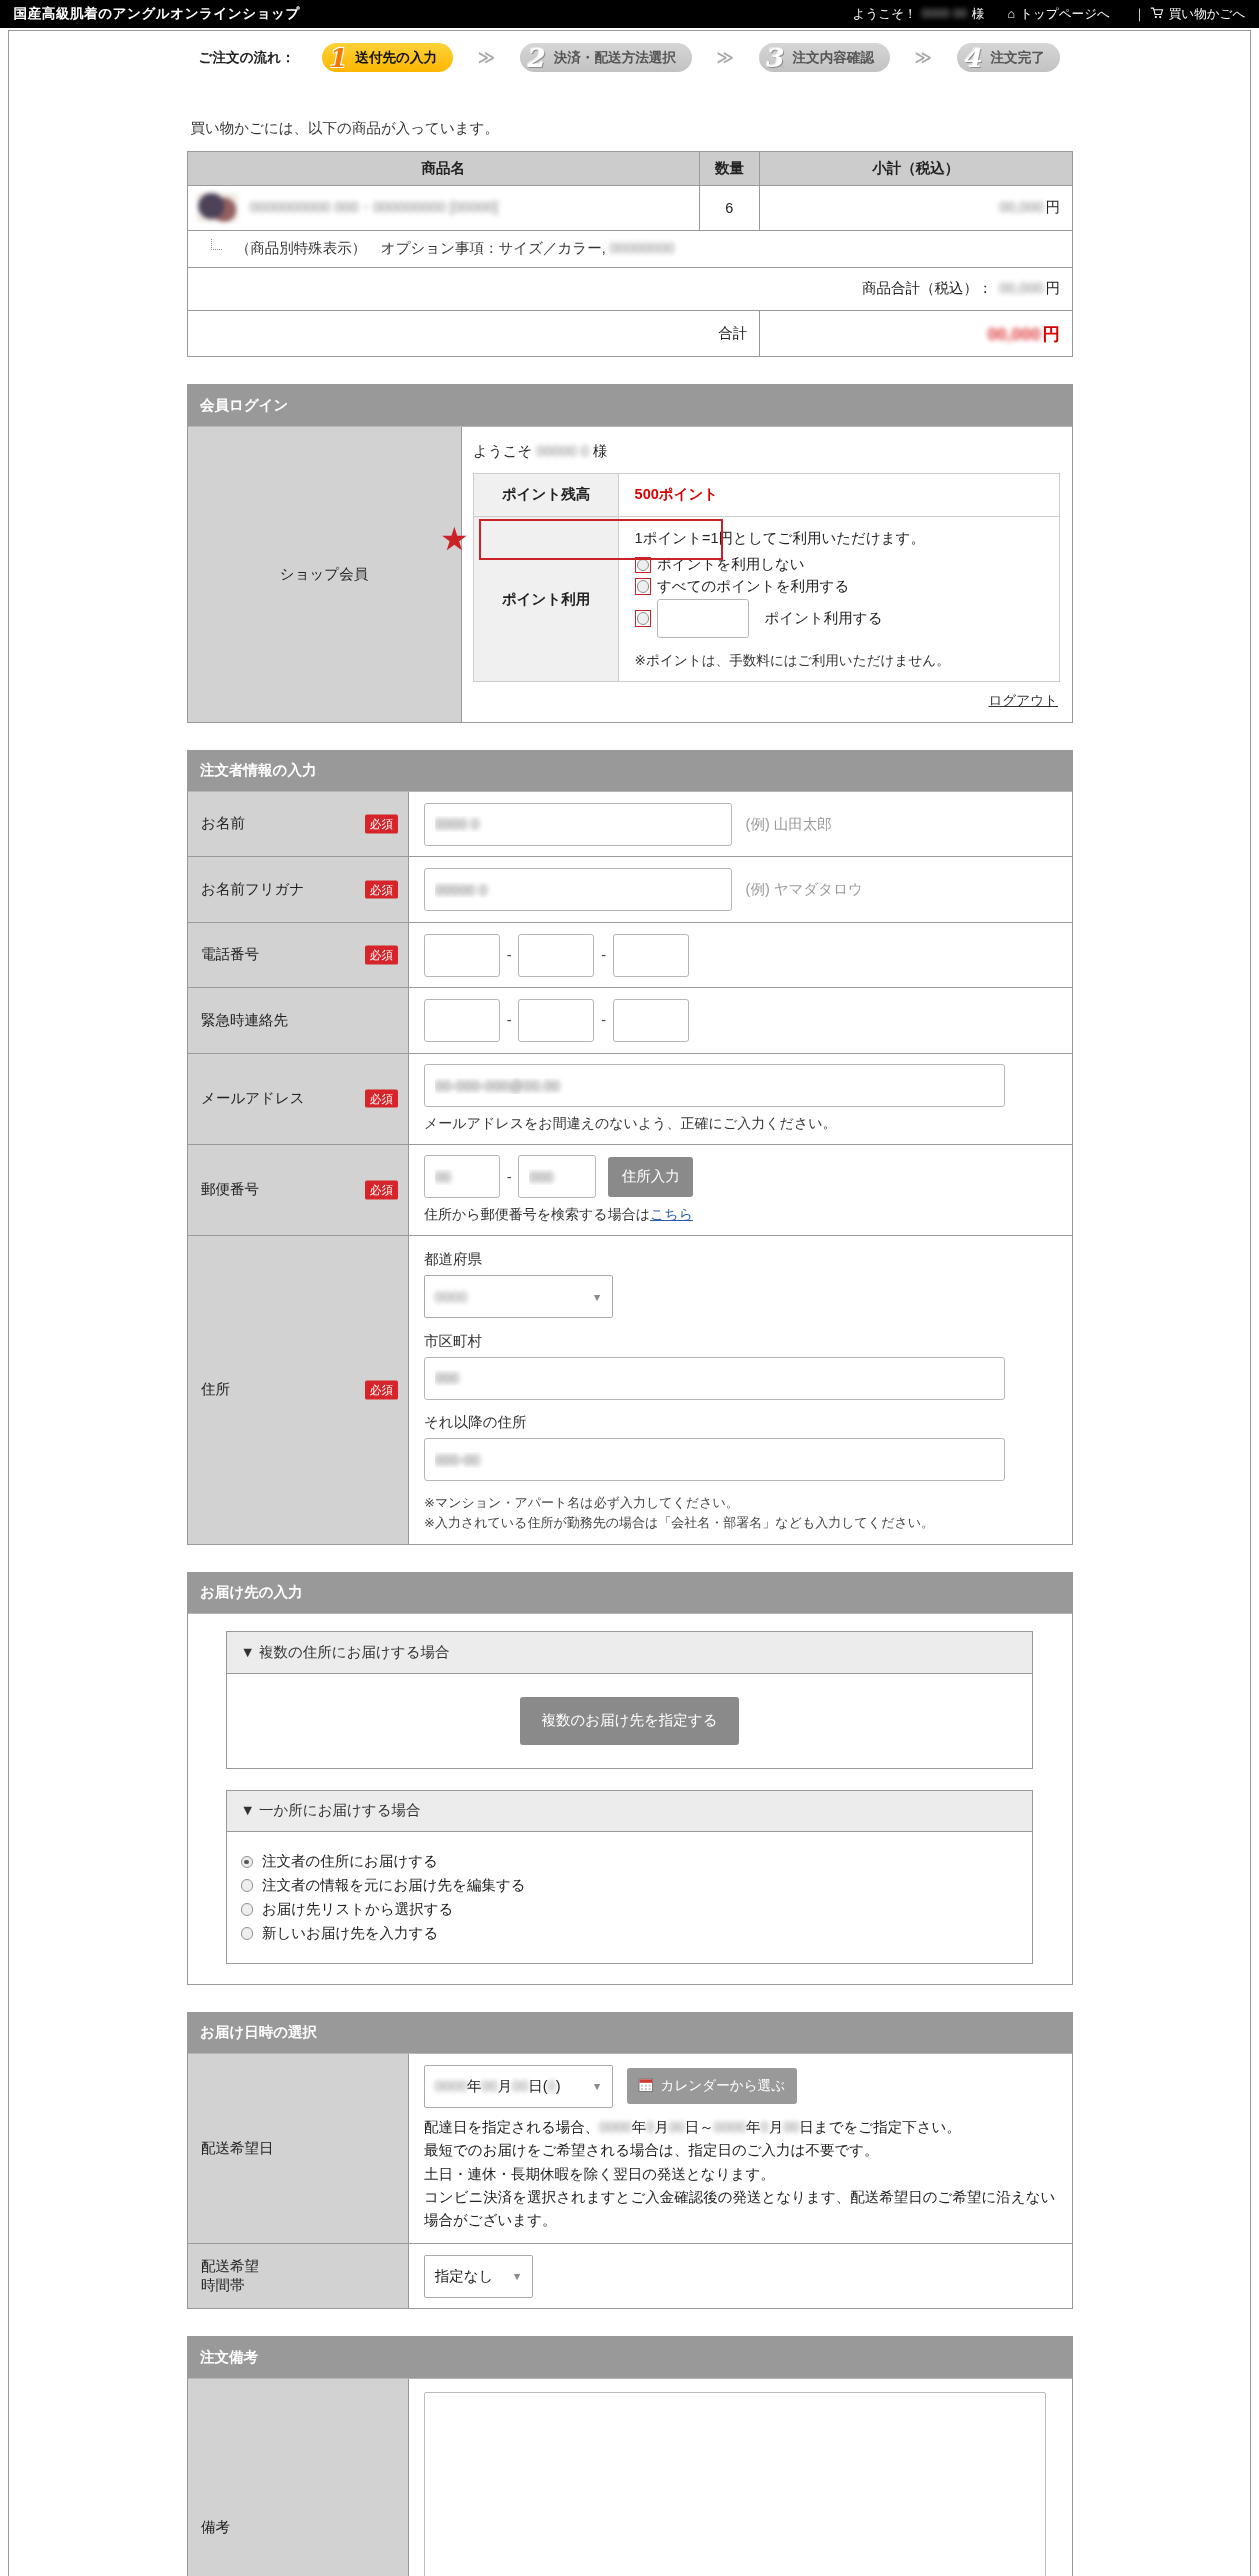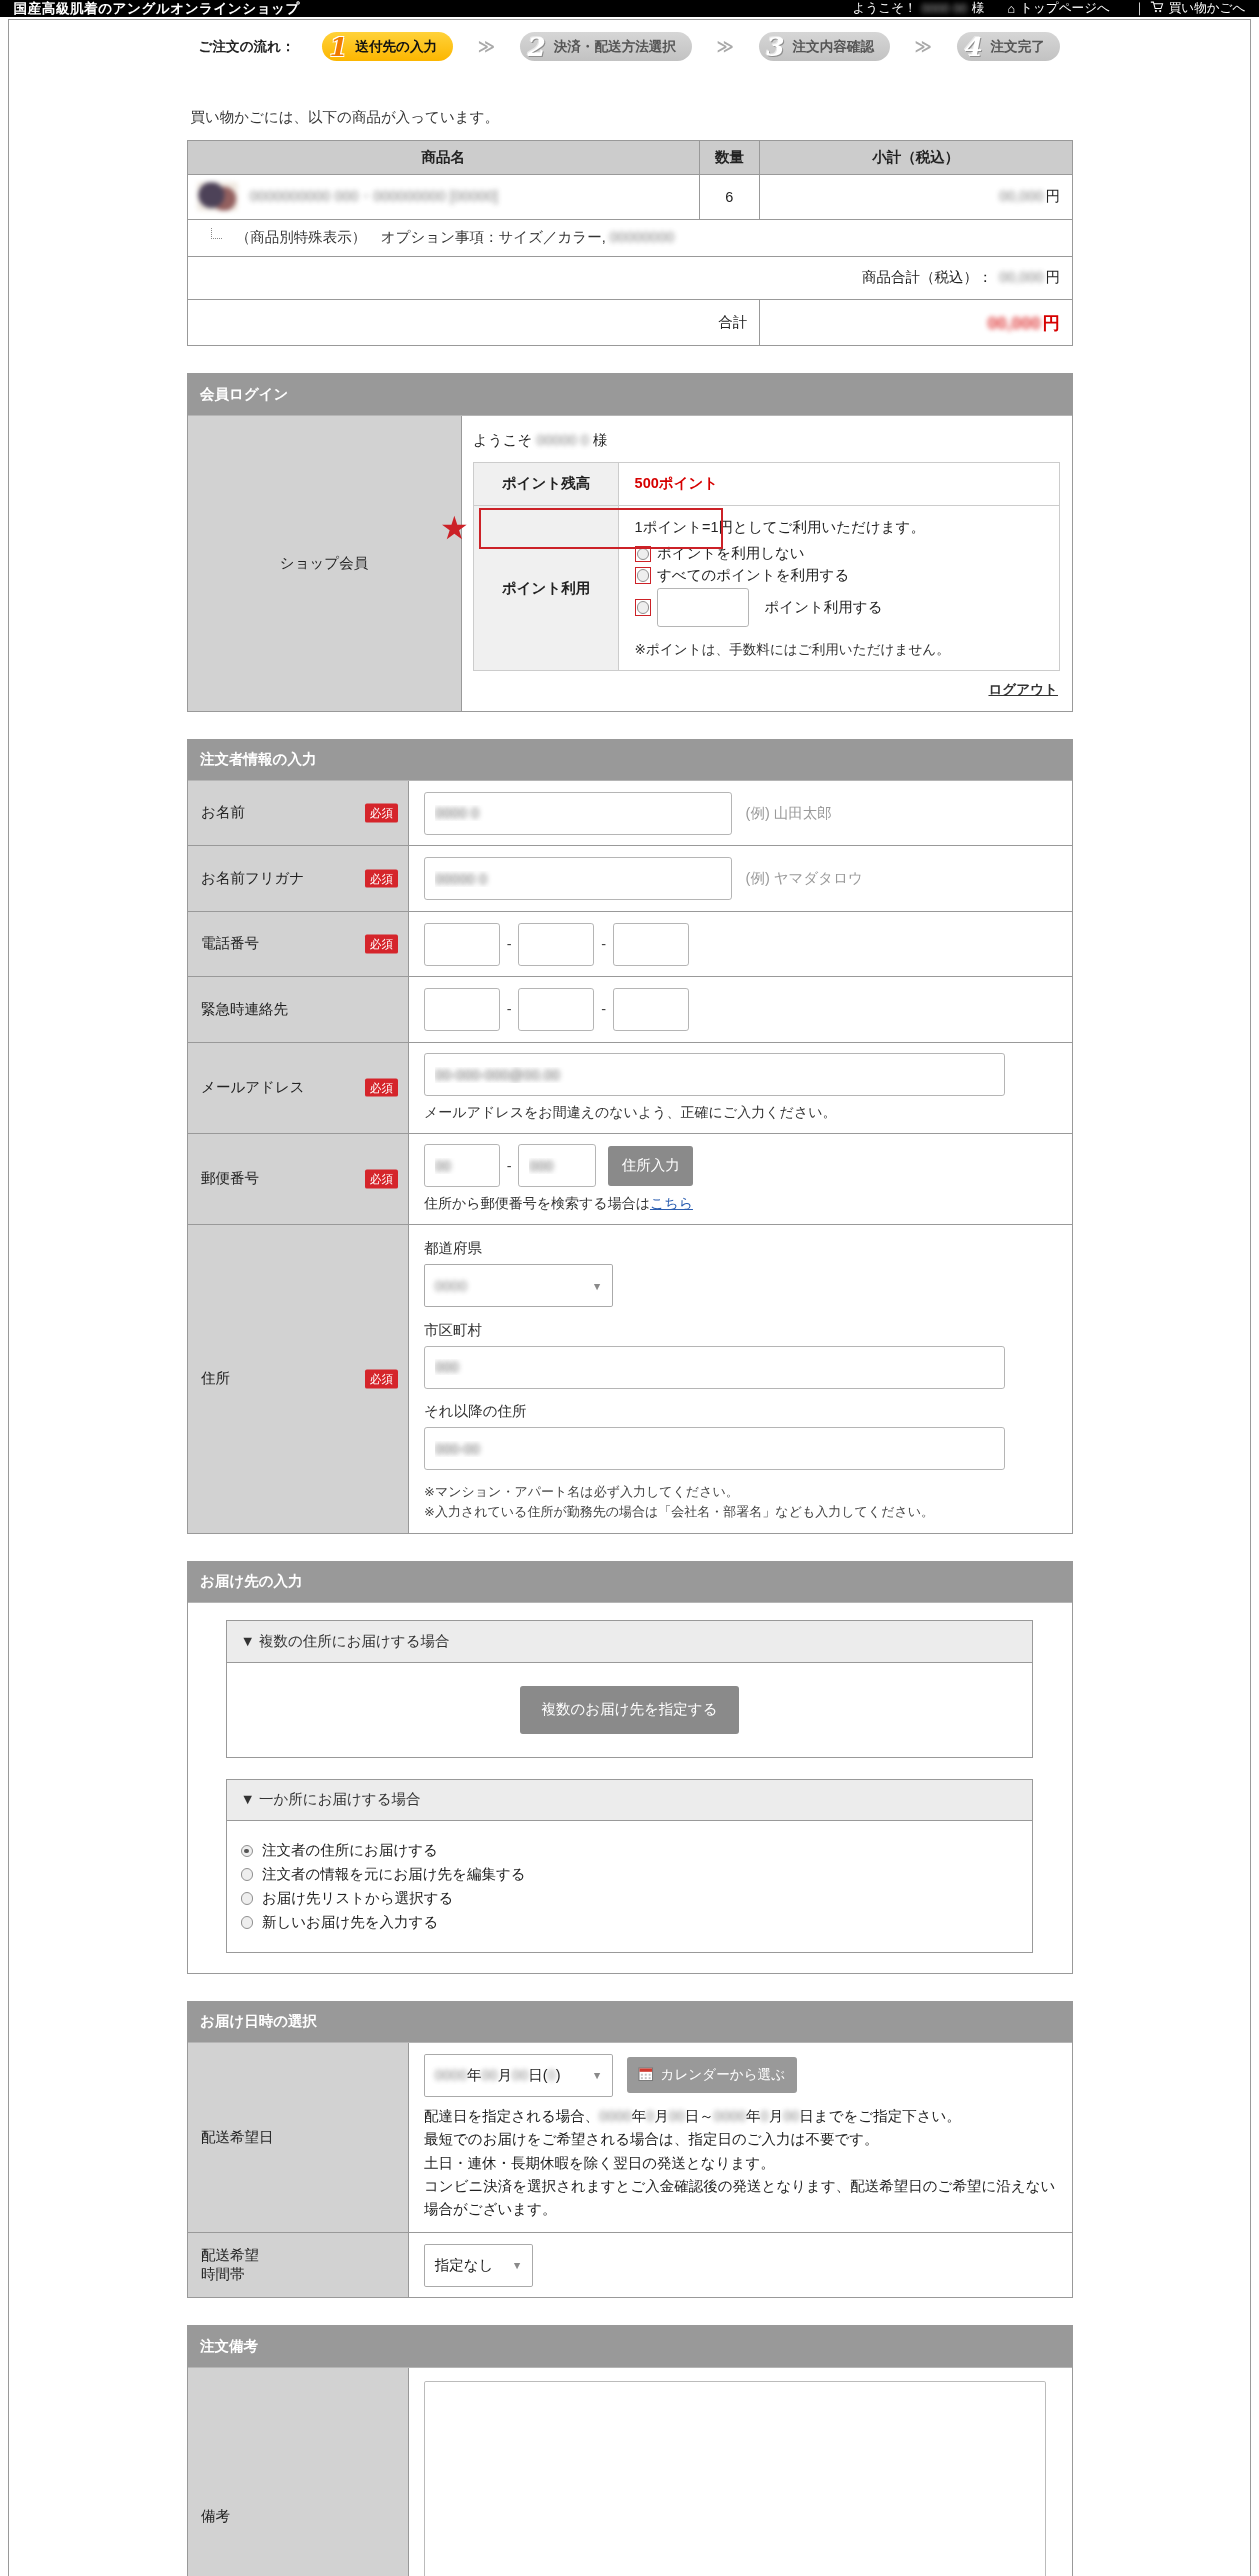--- a/index.html
+++ b/index.html
@@ -4,21 +4,21 @@
 <style>
   * { box-sizing: border-box; margin: 0; padding: 0; }
   html, body { background: #fff; }
   body {
     width: 1259px; margin: 0 auto;
     font-family: "Liberation Sans", "DejaVu Sans", sans-serif;
     font-size: 14.5px; color: #222;
   }
   
   .topbar {
-    height: 17px; background: #000; color: #fff;
+    height: 28px; background: #000; color: #fff;
     display: flex; align-items: center; justify-content: space-between;
     padding: 0 13.6px; font-size: 12.6px;
   }
   .shop-title { font-weight: bold; font-size: 13.6px; letter-spacing: 0.5px; }
   .topbar-right { display: flex; align-items: center; gap: 4.8px; }
   .topbar-right a { color: #fff; text-decoration: none; }
   .tb-gap { width: 13.6px; }
   .blur { filter: blur(2.9px); opacity: .8; }
   .topbar .blur { color: #ddd; }
 
@@ -93,21 +93,21 @@
   .points-table td { border: 1px solid #ccc; padding: 11.6px 15.5px; }
   .use-note { margin-bottom: 7.8px; }
   .radio-line { display: flex; align-items: center; margin: 2.9px 0; }
   .radio-anno { border: 1.9px solid #cc2127; padding: 1px; display: inline-flex; margin-right: 5.8px; }
   .radio { width: 12.6px; height: 12.6px; border-radius: 50%; border: 1px solid #8f8f8f; background: #eee; position: relative; display: inline-block; }
   .radio.checked::after { content: ''; position: absolute; inset: 2.9px; border-radius: 50%; background: #555; }
   .pt-input { width: 92px; height: 39px; border: 1px solid #b5b5b5; border-radius: 2.9px; margin-right: 15.5px; }
   .use-foot { margin-top: 13.6px; font-size: 13.6px; color: #333; }
   .anno-rect { position: absolute; left: 5.8px; top: 46px; width: 244px; height: 41px; border: 2.9px solid #cc2127; pointer-events: none; }
   .anno-star { position: absolute; left: -33px; top: 50px; color: #cc2127; font-size: 32px; line-height: 1; }
-  .logout-line { text-align: right; margin: 9.7px 1.9px 3.9px 0; font-weight: bold; }
+  .logout-line { text-align: right; margin: 9.7px 1.9px 3.9px 0; }
   .logout-line a { color: #333; font-size: 13.6px; }
 
   
   .form-row { display: flex; }
   .form-row + .form-row { border-top: 1px solid #999; }
   .form-label {
     width: 221px; flex: none; background: #d2d2d2; border-right: 1px solid #999;
     display: flex; align-items: center; padding: 9.7px 43px 9.7px 13.6px; position: relative;
   }
   .form-label .lbl { line-height: 1.35; }

